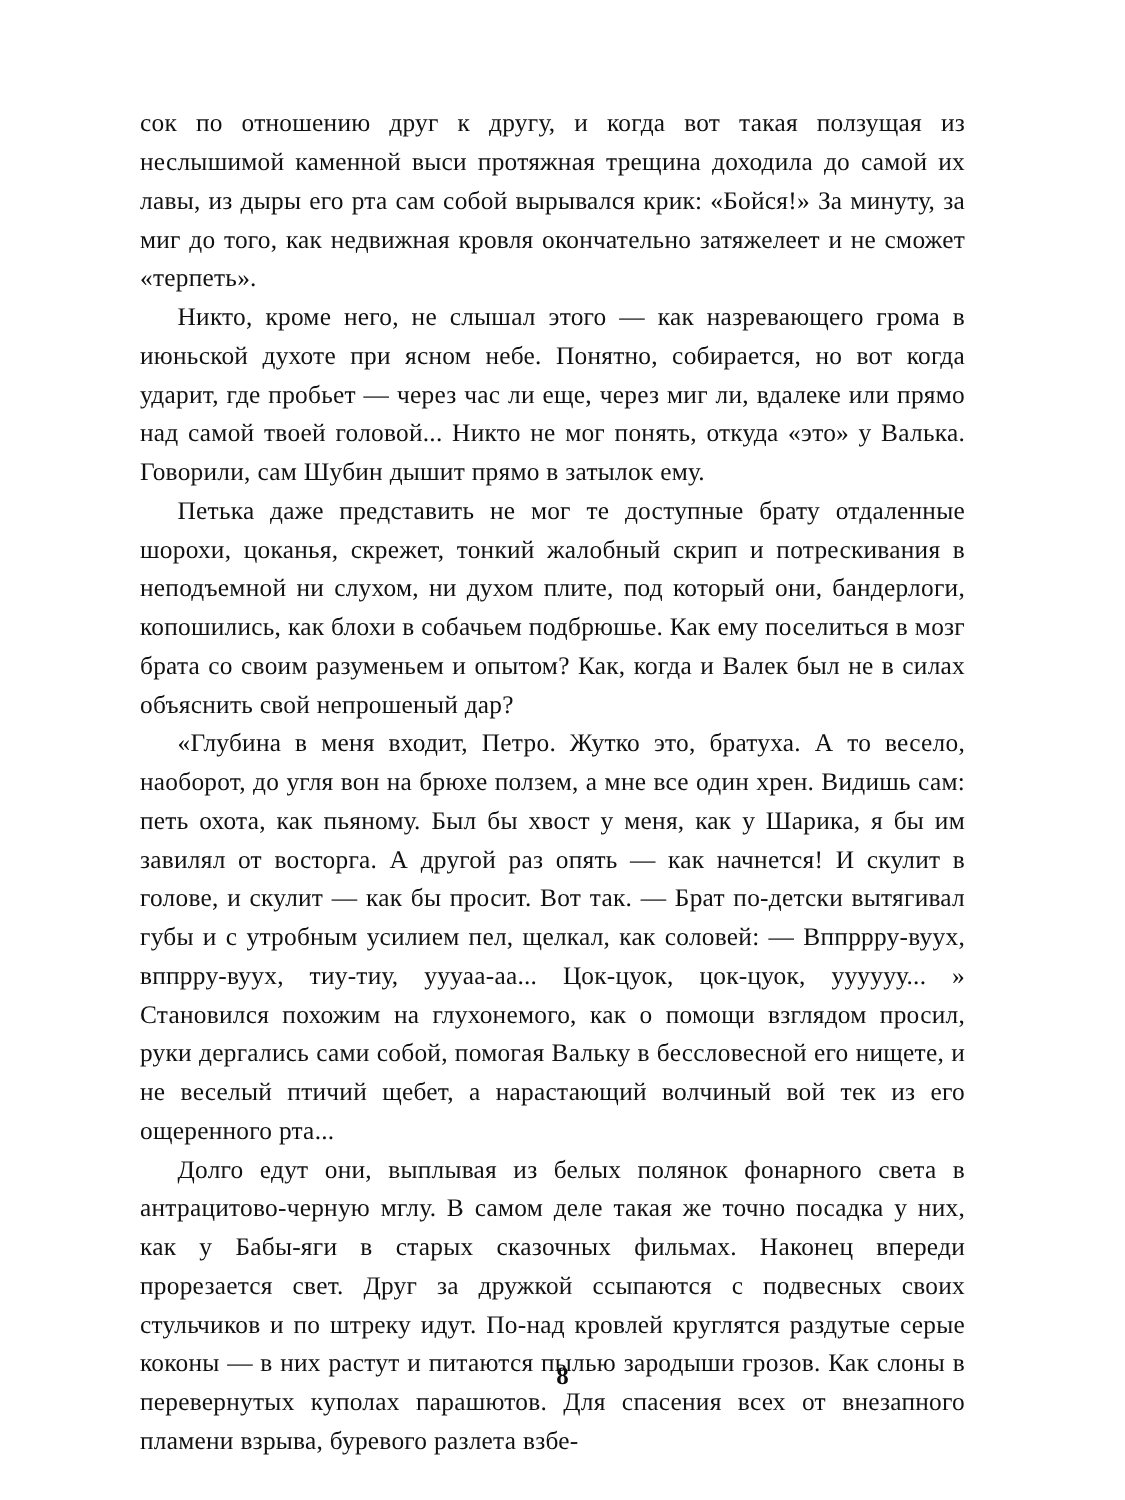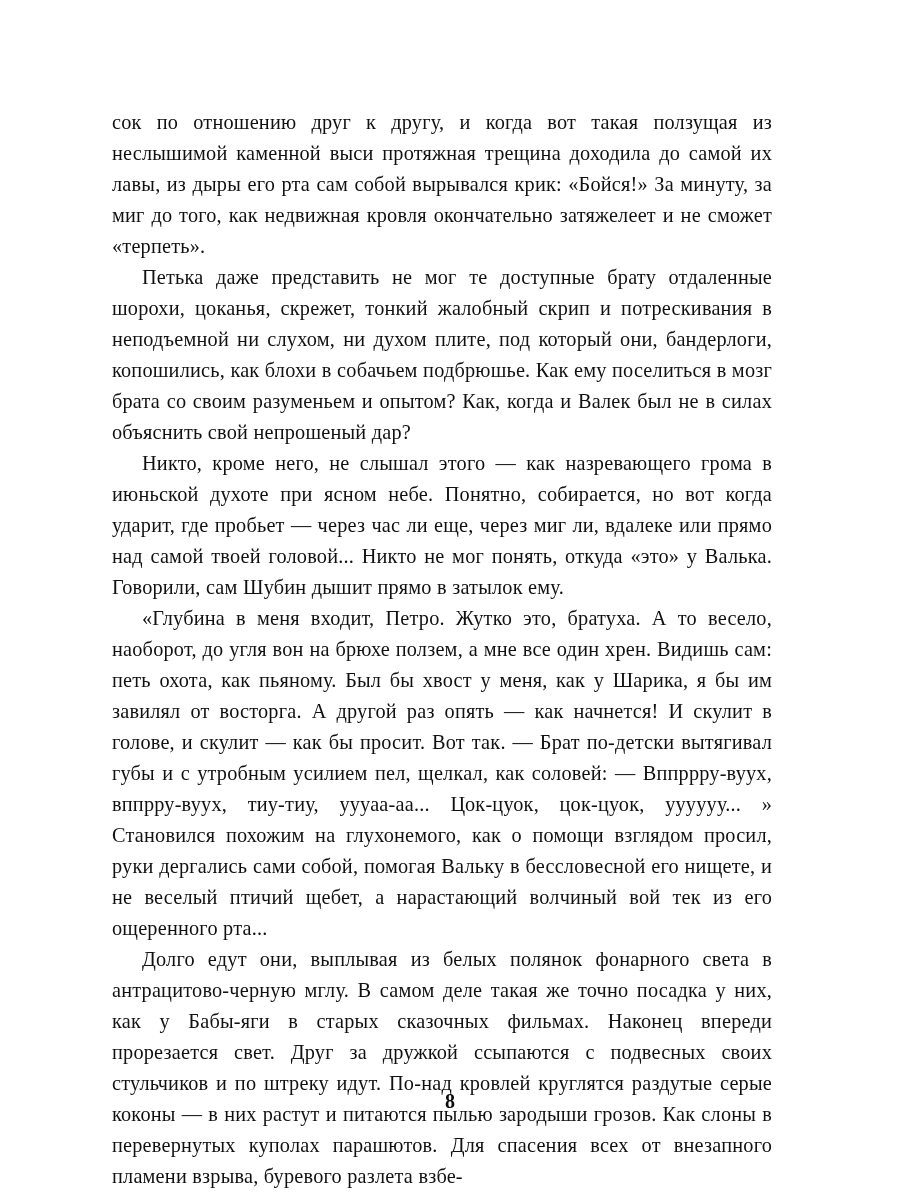--- a/index.html
+++ b/index.html
@@ -38,21 +38,20 @@
     text-align: justify;
     text-justify: inter-word;
     text-indent: 30px;
     hyphens: manual;
     -webkit-hyphens: manual;
     letter-spacing: 0.01em;
     word-spacing: 0.005em;
   }
   .para.first {
     text-indent: 0;
-    margin-top: 23px;
   }
   .page-number {
     position: absolute;
     left: 0;
     top: 1090px;
     width: 900px;
     text-align: center;
     font-size: 20px;
     font-weight: bold;
     font-family: "Liberation Serif", "DejaVu Serif", serif;
@@ -60,21 +59,21 @@
     letter-spacing: 0;
   }
 </style>
 </head>
 <body>
 
 <div class="page">
 
   <div class="text-column">
     <p class="para first">сок по отношению друг к другу, и когда вот такая ползущая из неслышимой каменной выси протяжная трещина доходила до самой их лавы, из дыры его рта сам собой вырывался крик: «Бойся!» За минуту, за миг до того, как недвижная кровля окончательно затяжелеет и не сможет «терпеть».</p>
+    <p class="para">Никто, кроме него, не слышал этого — как назревающего грома в июньской духоте при ясном небе. Понятно, собирается, но вот когда ударит, где пробьет — через час ли еще, через миг ли, вдалеке или прямо над самой твоей головой... Никто не мог понять, откуда «это» у Валька. Говорили, сам Шубин дышит прямо в затылок ему.</p>
     <p class="para">Петька даже представить не мог те доступные брату отдаленные шорохи, цоканья, скрежет, тонкий жалобный скрип и потрескивания в неподъемной ни слухом, ни духом плите, под который они, бандерлоги, копошились, как блохи в собачьем подбрюшье. Как ему поселиться в мозг брата со своим разуменьем и опытом? Как, когда и Валек был не в силах объяснить свой непрошеный дар?</p>
-    <p class="para">Никто, кроме него, не слышал этого — как назревающего грома в июньской духоте при ясном небе. Понятно, собирается, но вот когда ударит, где пробьет — через час ли еще, через миг ли, вдалеке или прямо над самой твоей головой... Никто не мог понять, откуда «это» у Валька. Говорили, сам Шубин дышит прямо в затылок ему.</p>
     <p class="para">«Глубина в меня входит, Петро. Жутко это, братуха. А то весело, наоборот, до угля вон на брюхе ползем, а мне все один хрен. Видишь сам: петь охота, как пьяному. Был бы хвост у меня, как у Шарика, я бы им завилял от восторга. А другой раз опять — как начнется! И скулит в голове, и скулит — как бы просит. Вот так. — Брат по-детски вытягивал губы и с утробным усилием пел, щелкал, как соловей: — Вппррру-вуух, вппрру-вуух, тиу-тиу, уууаа-аа... Цок-цуок, цок-цуок, уууууу... » Становился похожим на глухонемого, как о помощи взглядом просил, руки дергались сами собой, помогая Вальку в бессловесной его нищете, и не веселый птичий щебет, а нарастающий волчиный вой тек из его ощеренного рта...</p>
     <p class="para">Долго едут они, выплывая из белых полянок фонарного света в антрацитово-черную мглу. В самом деле такая же точно посадка у них, как у Бабы-яги в старых сказочных фильмах. Наконец впереди прорезается свет. Друг за дружкой ссыпаются с подвесных своих стульчиков и по штреку идут. По-над кровлей круглятся раздутые серые коконы — в них растут и питаются пылью зародыши грозов. Как слоны в перевернутых куполах парашютов. Для спасения всех от внезапного пламени взрыва, буревого разлета взбе-</p>
   </div>
 
   <div class="page-number">8</div>
 
 </div>
 
 </body></html>

